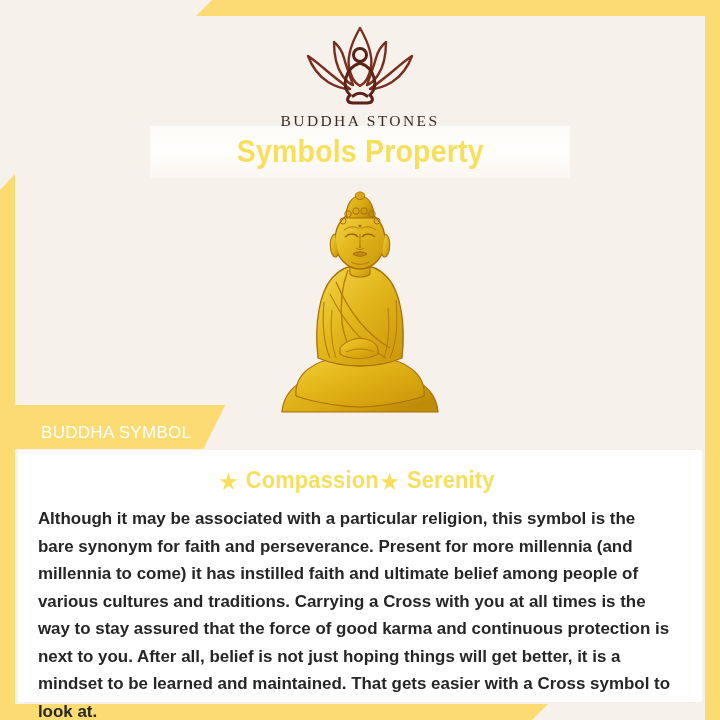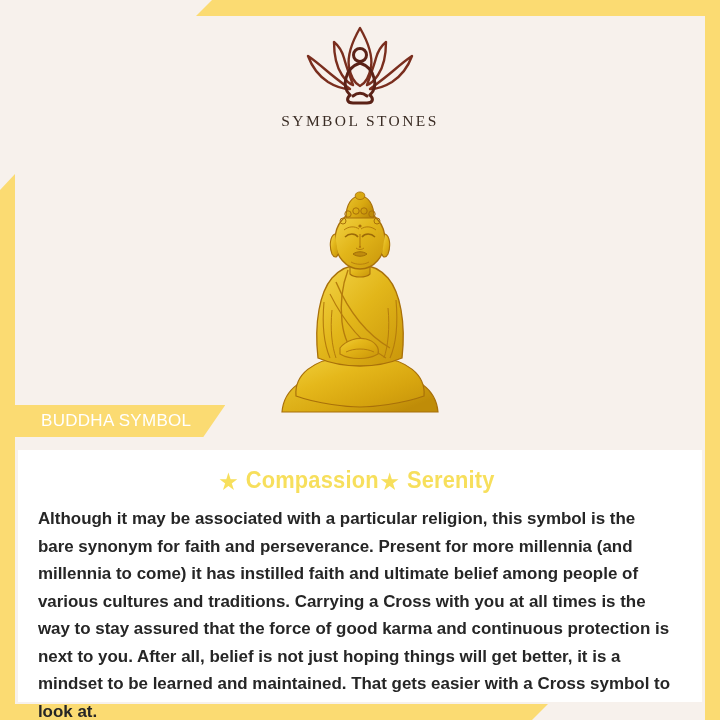--- a/index.html
+++ b/index.html
@@ -125,21 +125,21 @@
   .buddha-img {
     display: block;
   }
 
   
   .symbol-banner {
     position: absolute;
     top: 405px;
     left: 15px;
     height: 32px;
-    padding: 0 34px 0 26px;
+    padding: 12px 34px 0 26px;
     background: #fbdb72;
     clip-path: polygon(0 0, 100% 0, calc(100% - 22px) 100%, 0 100%);
     display: flex;
     align-items: center;
     z-index: 4;
   }
   .symbol-banner-text {
     font-family: "Liberation Sans", sans-serif;
     font-size: 17px;
     color: #ffffff;
@@ -218,23 +218,26 @@
 
         <circle cx="76" cy="33" r="6.5"></circle>
 
         <path d="M76 41 C 70 43, 64 48, 62 56 C 60 63, 62 69, 66 73"></path>
         <path d="M76 41 C 82 43, 88 48, 90 56 C 92 63, 90 69, 86 73"></path>
 
         <path d="M66 73 C 62 77, 63 81, 69 81 L 83 81 C 89 81, 90 77, 86 73"></path>
         <path d="M69 74 C 74 70, 78 70, 83 74"></path>
       </g>
     </svg>
-    <span class="logo-wordmark">SYMBOL STONES</span>
-  </div>
-
+    <span class="logo-wordmark">BUDDHA STONES</span>
+  </div>
+
+  <div class="title-band">
+    <span class="title-text">Symbols Property</span>
+  </div>
 
   <div class="buddha-wrap">
     <svg class="buddha-img" width="196" height="240" viewBox="0 0 196 240">
       <defs>
         <linearGradient id="goldA" x1="0" y1="0" x2="1" y2="1">
           <stop offset="0%" stop-color="#f0cf3c"></stop>
           <stop offset="35%" stop-color="#e5b81b"></stop>
           <stop offset="70%" stop-color="#d7a50f"></stop>
           <stop offset="100%" stop-color="#c7940a"></stop>
         </linearGradient>

